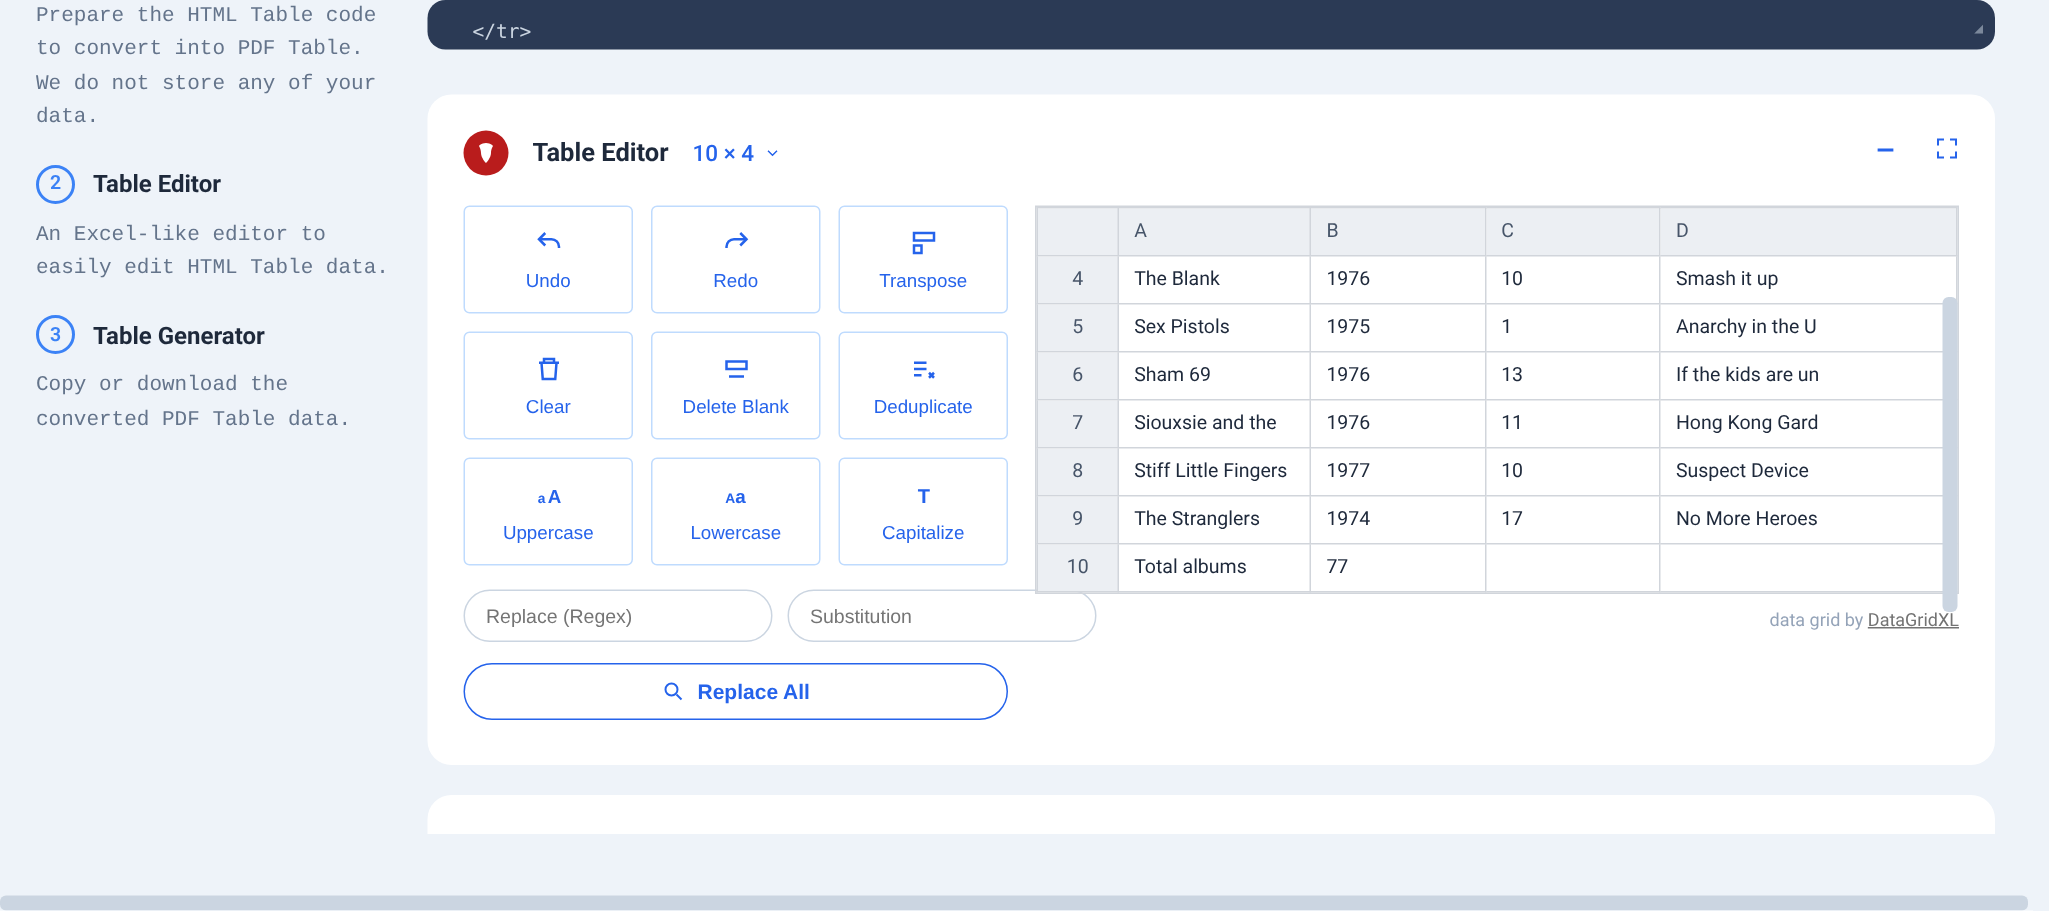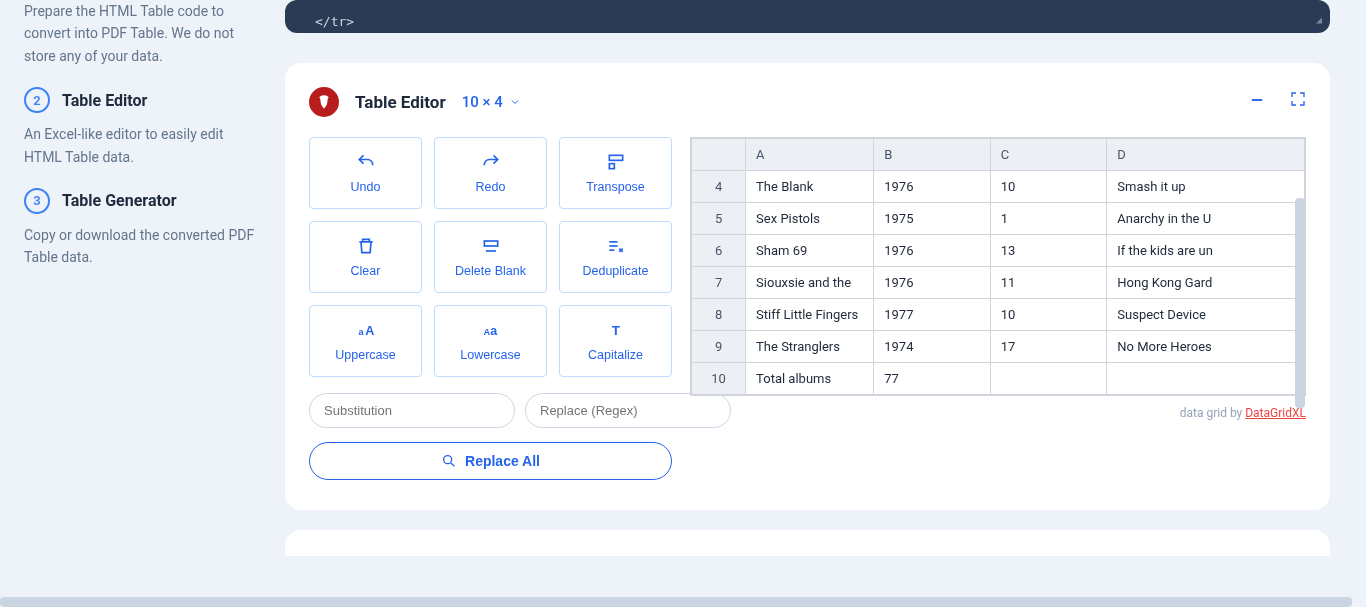--- a/index.html
+++ b/index.html
@@ -1,18 +1,18 @@
 <!DOCTYPE html>
 <html><head>
 <meta charset="utf-8">
 <style>
 * { margin:0; padding:0; box-sizing:border-box; }
 body { font-family:-apple-system,BlinkMacSystemFont,"Segoe UI",Roboto,sans-serif; background:#eef3f9; color:#1e293b; width:1366px; height:607px; overflow:hidden; position:relative; }
 .sidebar { position:absolute; left:24px; top:0; width:240px; }
-.sidebar p { font-size:14px; color:#64748b; line-height:1.6; margin-bottom:20px; }
+.sidebar p { font-size:14px; color:#64748b; line-height:1.6; margin-bottom:20px;font-family:Liberation Mono, monospace; }
 .step { display:flex; align-items:center; gap:12px; margin-bottom:10px; margin-top:8px; }
 .step-num { width:26px; height:26px; border:2px solid #3b82f6; border-radius:50%; display:flex; align-items:center; justify-content:center; color:#3b82f6; font-size:13px; font-weight:600; }
 .step-title { font-size:16px; font-weight:700; color:#1e293b; }
 .main { position:absolute; left:285px; top:0; width:1045px; }
 .codebox { background:#2b3a55; color:#cbd5e1; border-radius:12px; padding:14px 30px 4px; margin-bottom:30px; font-family:Consolas,monospace; font-size:13px; position:relative; }
 .codebox .resize { position:absolute; right:8px; bottom:8px; color:#cbd5e1; font-size:10px; opacity:0.5; }
 .card { background:#fff; border-radius:16px; padding:24px 24px 30px; position:relative; margin-bottom:20px; }
 .card-hdr { display:flex; align-items:center; gap:16px; margin-bottom:20px; }
 .badge { width:30px; height:30px; background:#b91c1c; border-radius:50%; display:flex; align-items:center; justify-content:center; color:#fff; font-size:14px; font-weight:700; }
 .card-title { font-size:17px; font-weight:700; color:#1e293b; }
@@ -28,21 +28,21 @@
 .inputs input { flex:1; border:1px solid #cbd5e1; border-radius:18px; padding:9px 14px; font-size:13px; color:#475569; outline:none; }
 .replace-btn { width:100%; border:1.5px solid #2563eb; background:#fff; color:#2563eb; border-radius:20px; padding:10px; font-size:14px; font-weight:700; display:flex; align-items:center; justify-content:center; gap:8px; cursor:pointer; }
 .grid-wrap { flex:1; position:relative; border:1px solid #d1d5db; }
 .dgrid { border-collapse:collapse; width:100%; }
 .dgrid th, .dgrid td { border:1px solid #d1d5db; padding:8px 10px; font-size:13px; text-align:left; white-space:nowrap; overflow:hidden; }
 .dgrid thead th { background:#eceff3; font-weight:400; color:#475569; height:30px; }
 .dgrid .rownum { background:#eceff3; text-align:center; color:#475569; width:52px; }
 .dgrid .col-a{width:112px}.dgrid .col-b{width:112px}.dgrid .col-c{width:112px}.dgrid .col-d{width:190px}
 .vscroll { position:absolute; right:0; top:60px; width:10px; height:210px; background:#cbd5e1; border-radius:4px; }
 .credit { text-align:right; font-size:12px; color:#94a3b8; margin-top:10px; }
-.credit a { color:#ef4444; }
+.credit a { color:#737373; }
 .hscroll { position:absolute; left:0; bottom:0; width:1352px; height:10px; background:#cbd5e1; border-radius:4px; }
 .next-card-stub{ background:#fff; border-radius:16px 16px 0 0; height:26px; margin-top:0;}
 </style>
 </head>
 <body>
 
 <div class="sidebar">
   <p>Prepare the HTML Table code to convert into PDF Table. We do not store any of your data.</p>
   <div class="step">
     <div class="step-num">2</div>
@@ -148,22 +148,22 @@
               <span>Lowercase</span>
             </button>
           <button class="ctl-btn">
               <svg viewBox="0 0 24 24" fill="#2563eb">
                 <text x="7" y="18" font-size="16" font-weight="700">T</text>
               </svg>
               <span>Capitalize</span>
             </button>
         </div>
         <div class="inputs">
+          <input placeholder="Replace (Regex)" style="">
           <input placeholder="Substitution" style="">
-          <input placeholder="Replace (Regex)" style="">
         </div>
         <button class="replace-btn">
           <svg width="16" height="16" viewBox="0 0 24 24" fill="none" stroke="#2563eb" stroke-width="2">
               <circle cx="10" cy="10" r="6"></circle>
               <line x1="15" y1="15" x2="20" y2="20"></line>
             </svg>
           <span>Replace All</span>
         </button>
       </div>
 

